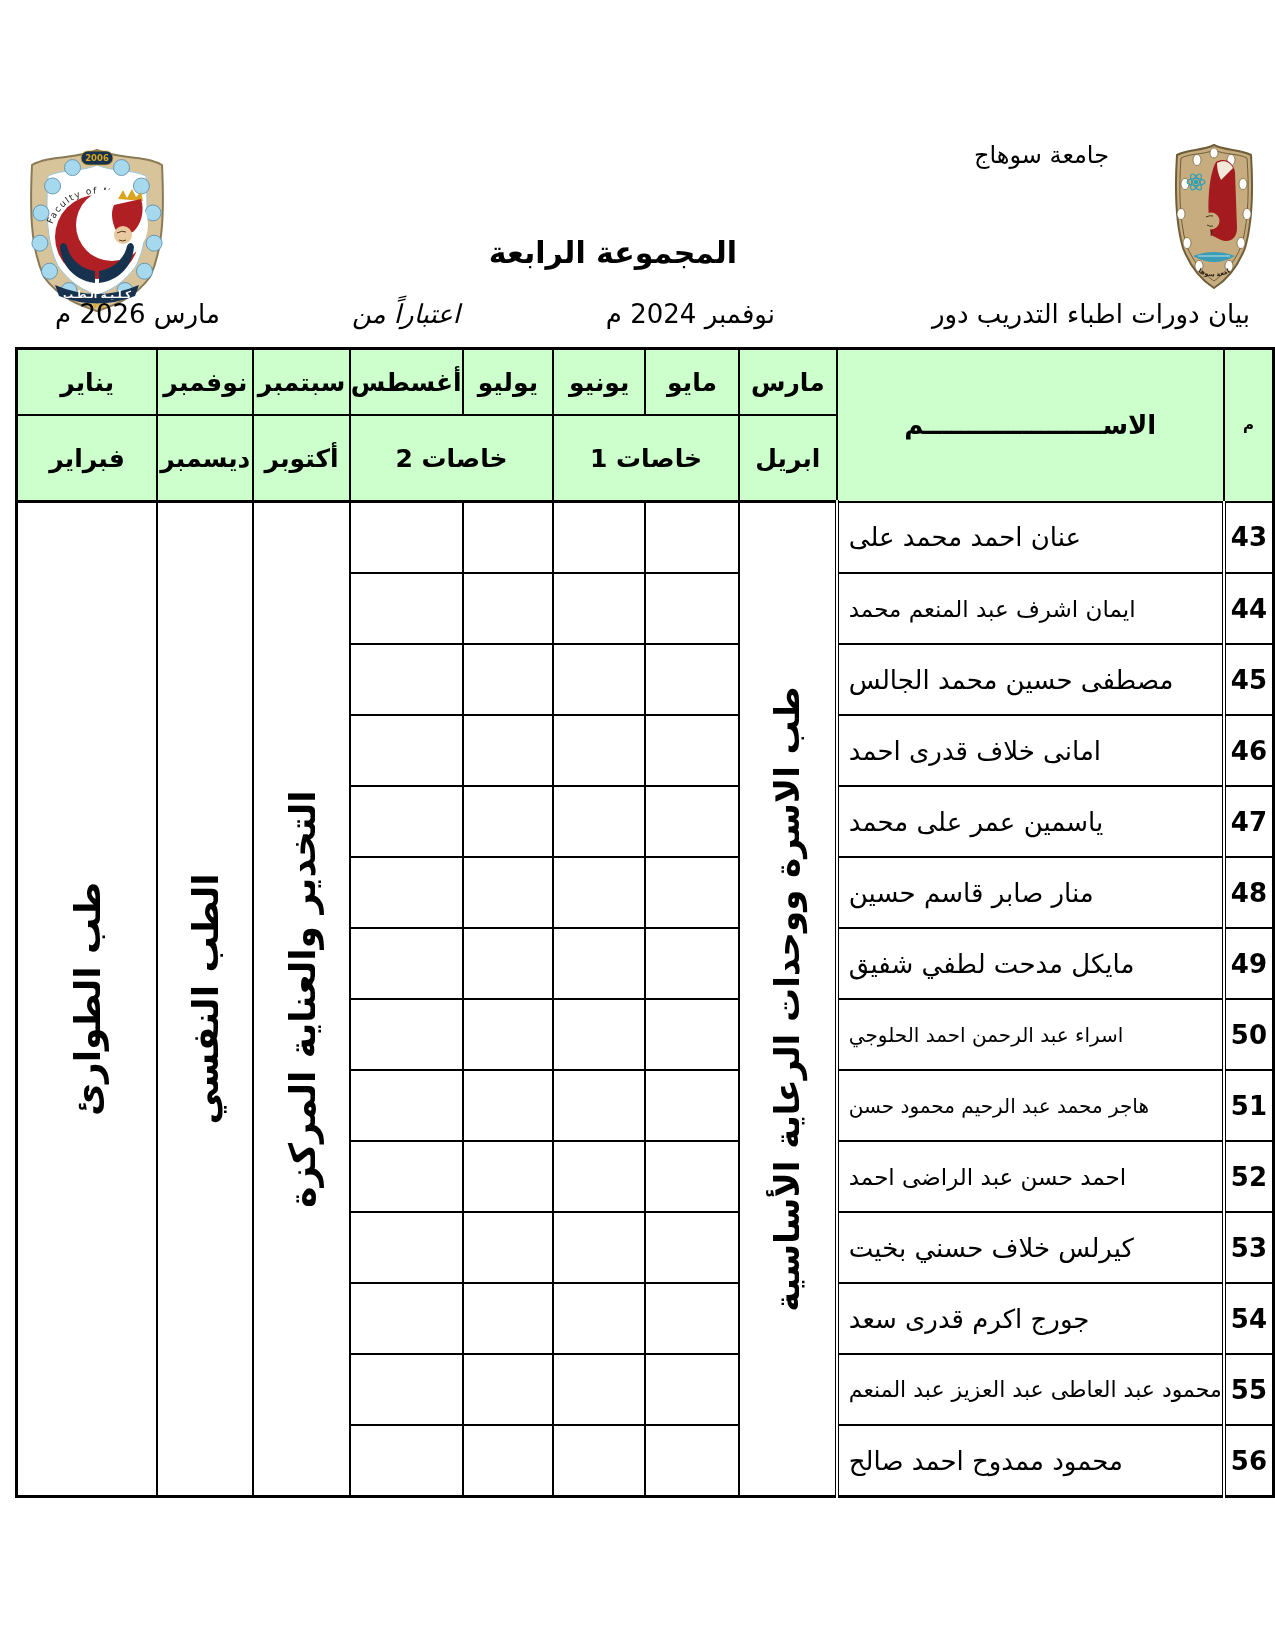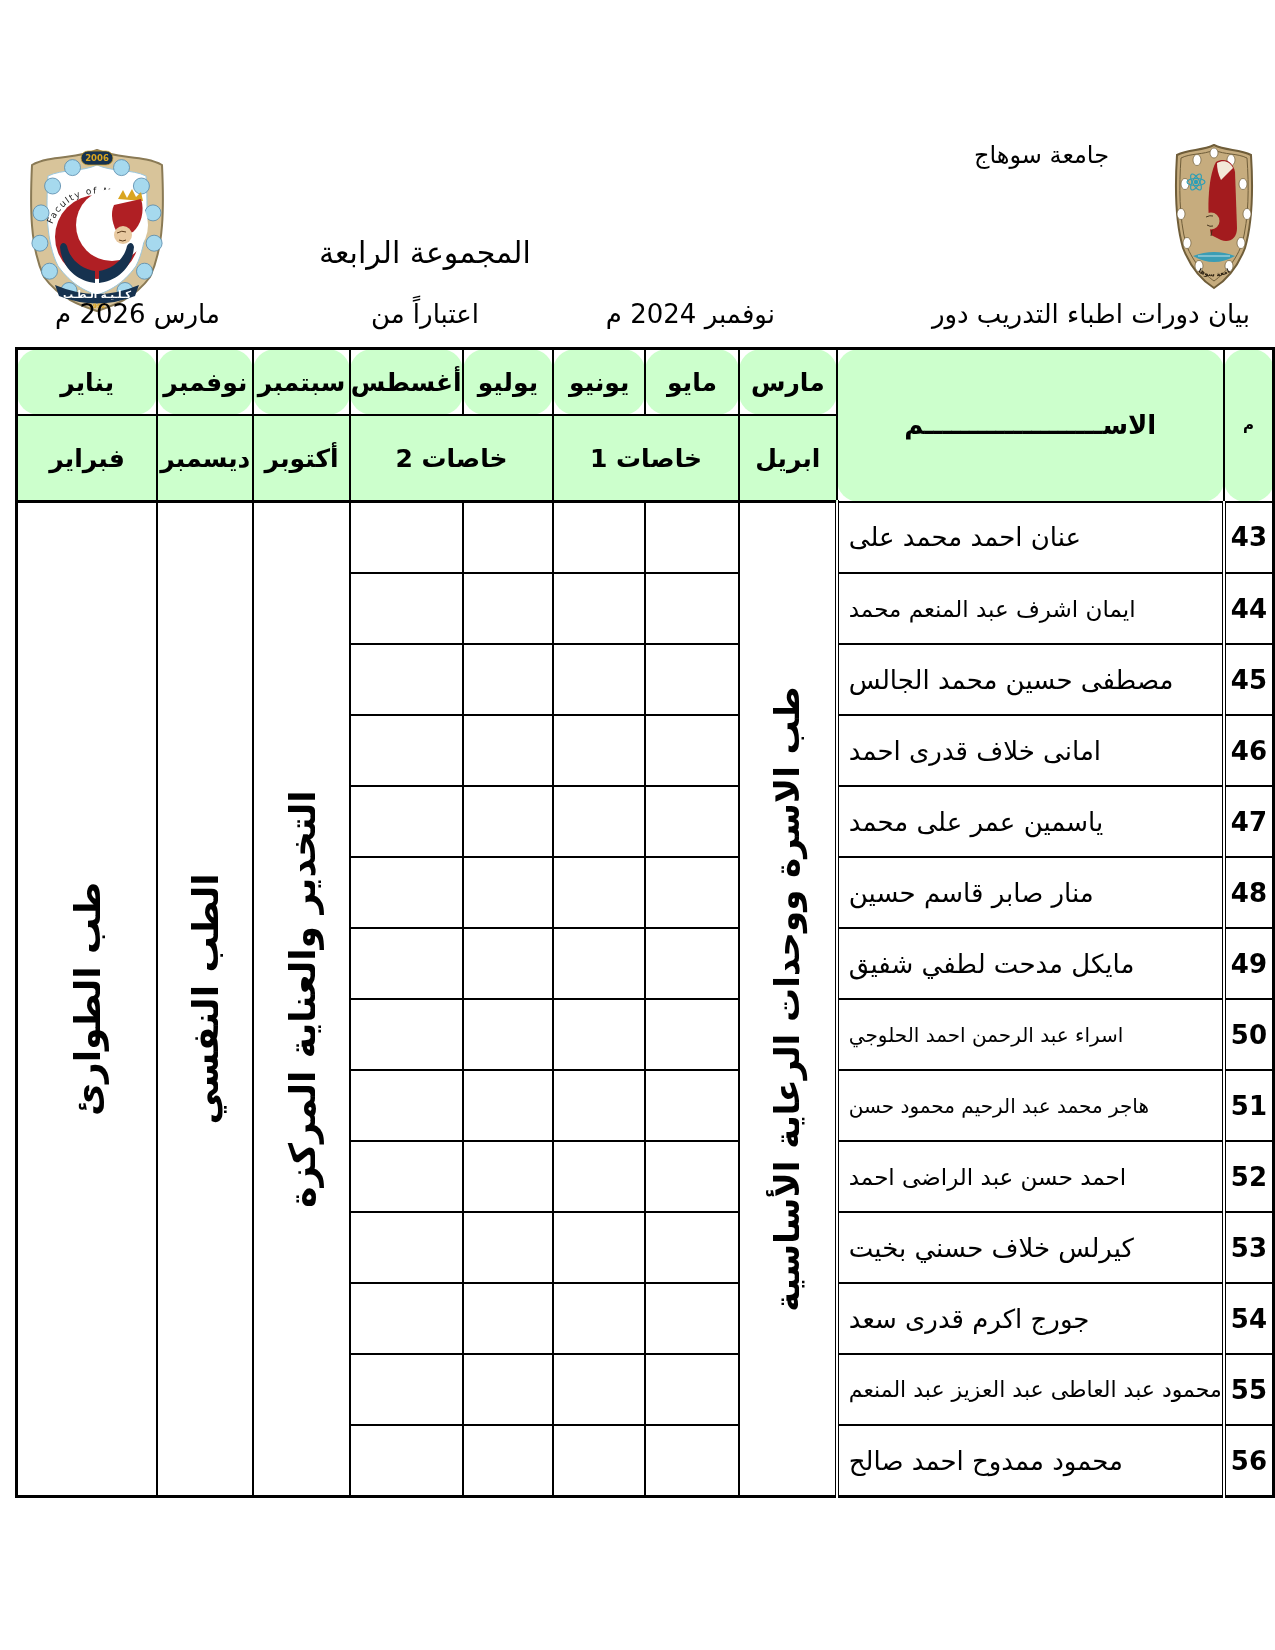--- a/index.html
+++ b/index.html
@@ -6,42 +6,42 @@
   body{
     width:1275px;height:1650px;background:#ffffff;position:relative;
     font-family:"DejaVu Sans","Liberation Sans",sans-serif;color:#000;
     overflow:hidden;
   }
   .abs{position:absolute;}
 
   
   .org-block{top:138px;right:106px;width:255px;text-align:center;
     font-size:24px;line-height:35px;}
-  .doc-title{top:235px;left:319px;width:400px;text-align:left;
-    font-weight:normal;font-size:30px;}
+  .doc-title{top:235px;left:337px;width:400px;text-align:right;
+    font-weight:bold;font-size:30px;}
   .subtitle-seg{top:299px;font-size:26px;white-space:nowrap;text-align:center;}
-  .seg1{right:25px;}  .seg2{right:500px;}  .seg3{right:796px;}  .seg4{left:55px;}
+  .seg1{right:25px;}  .seg2{right:500px;}  .seg3{right:815px;font-style:italic;}  .seg4{left:55px;}
 
   
   .logo-left{top:147px;left:22px;}
   .logo-right{top:142px;left:1168px;}
 
   
   .tbl-wrap{left:15px;top:347px;}
   table{border-collapse:collapse;table-layout:fixed;direction:rtl;
     font-family:"DejaVu Sans","Liberation Sans",sans-serif;}
   col.c-num{width:52px;} col.c-name{width:336px;} col.c-march{width:103px;}
   col.c-may{width:103px;} col.c-june{width:99px;} col.c-july{width:97px;}
   col.c-august{width:105px;} col.c-september{width:98px;}
   col.c-november{width:97px;} col.c-january{width:155px;}
   th,td{border:2px solid #000;padding:0;}
   table{border:3px solid #000;}
   thead th{background:var(--header-bg,#ccffcc);font-weight:bold;font-size:25px;
     text-align:center;vertical-align:middle;}
-  thead tr.hr1 th{height:64px;border-radius:22px;}
+  thead tr.hr1 th{height:64px;}
   thead tr.hr2 th{height:84px;border-bottom:3px solid #000;}
   th.th-num{font-size:15px;font-weight:bold;}
   th.th-name{font-size:26px;}
   tbody td{height:69px;vertical-align:middle;background:#fff;}
   td.cell-num{text-align:center;font-weight:bold;font-size:26px;
     border-right:2px solid #000;}
   td.cell-name{font-weight:normal;font-size:26px;text-align:left;
     padding-left:10px;white-space:nowrap;
     border-left:4px double #000;border-right:4px double #000;}
   td.cell-name.sz-m1{font-size:23px;}

